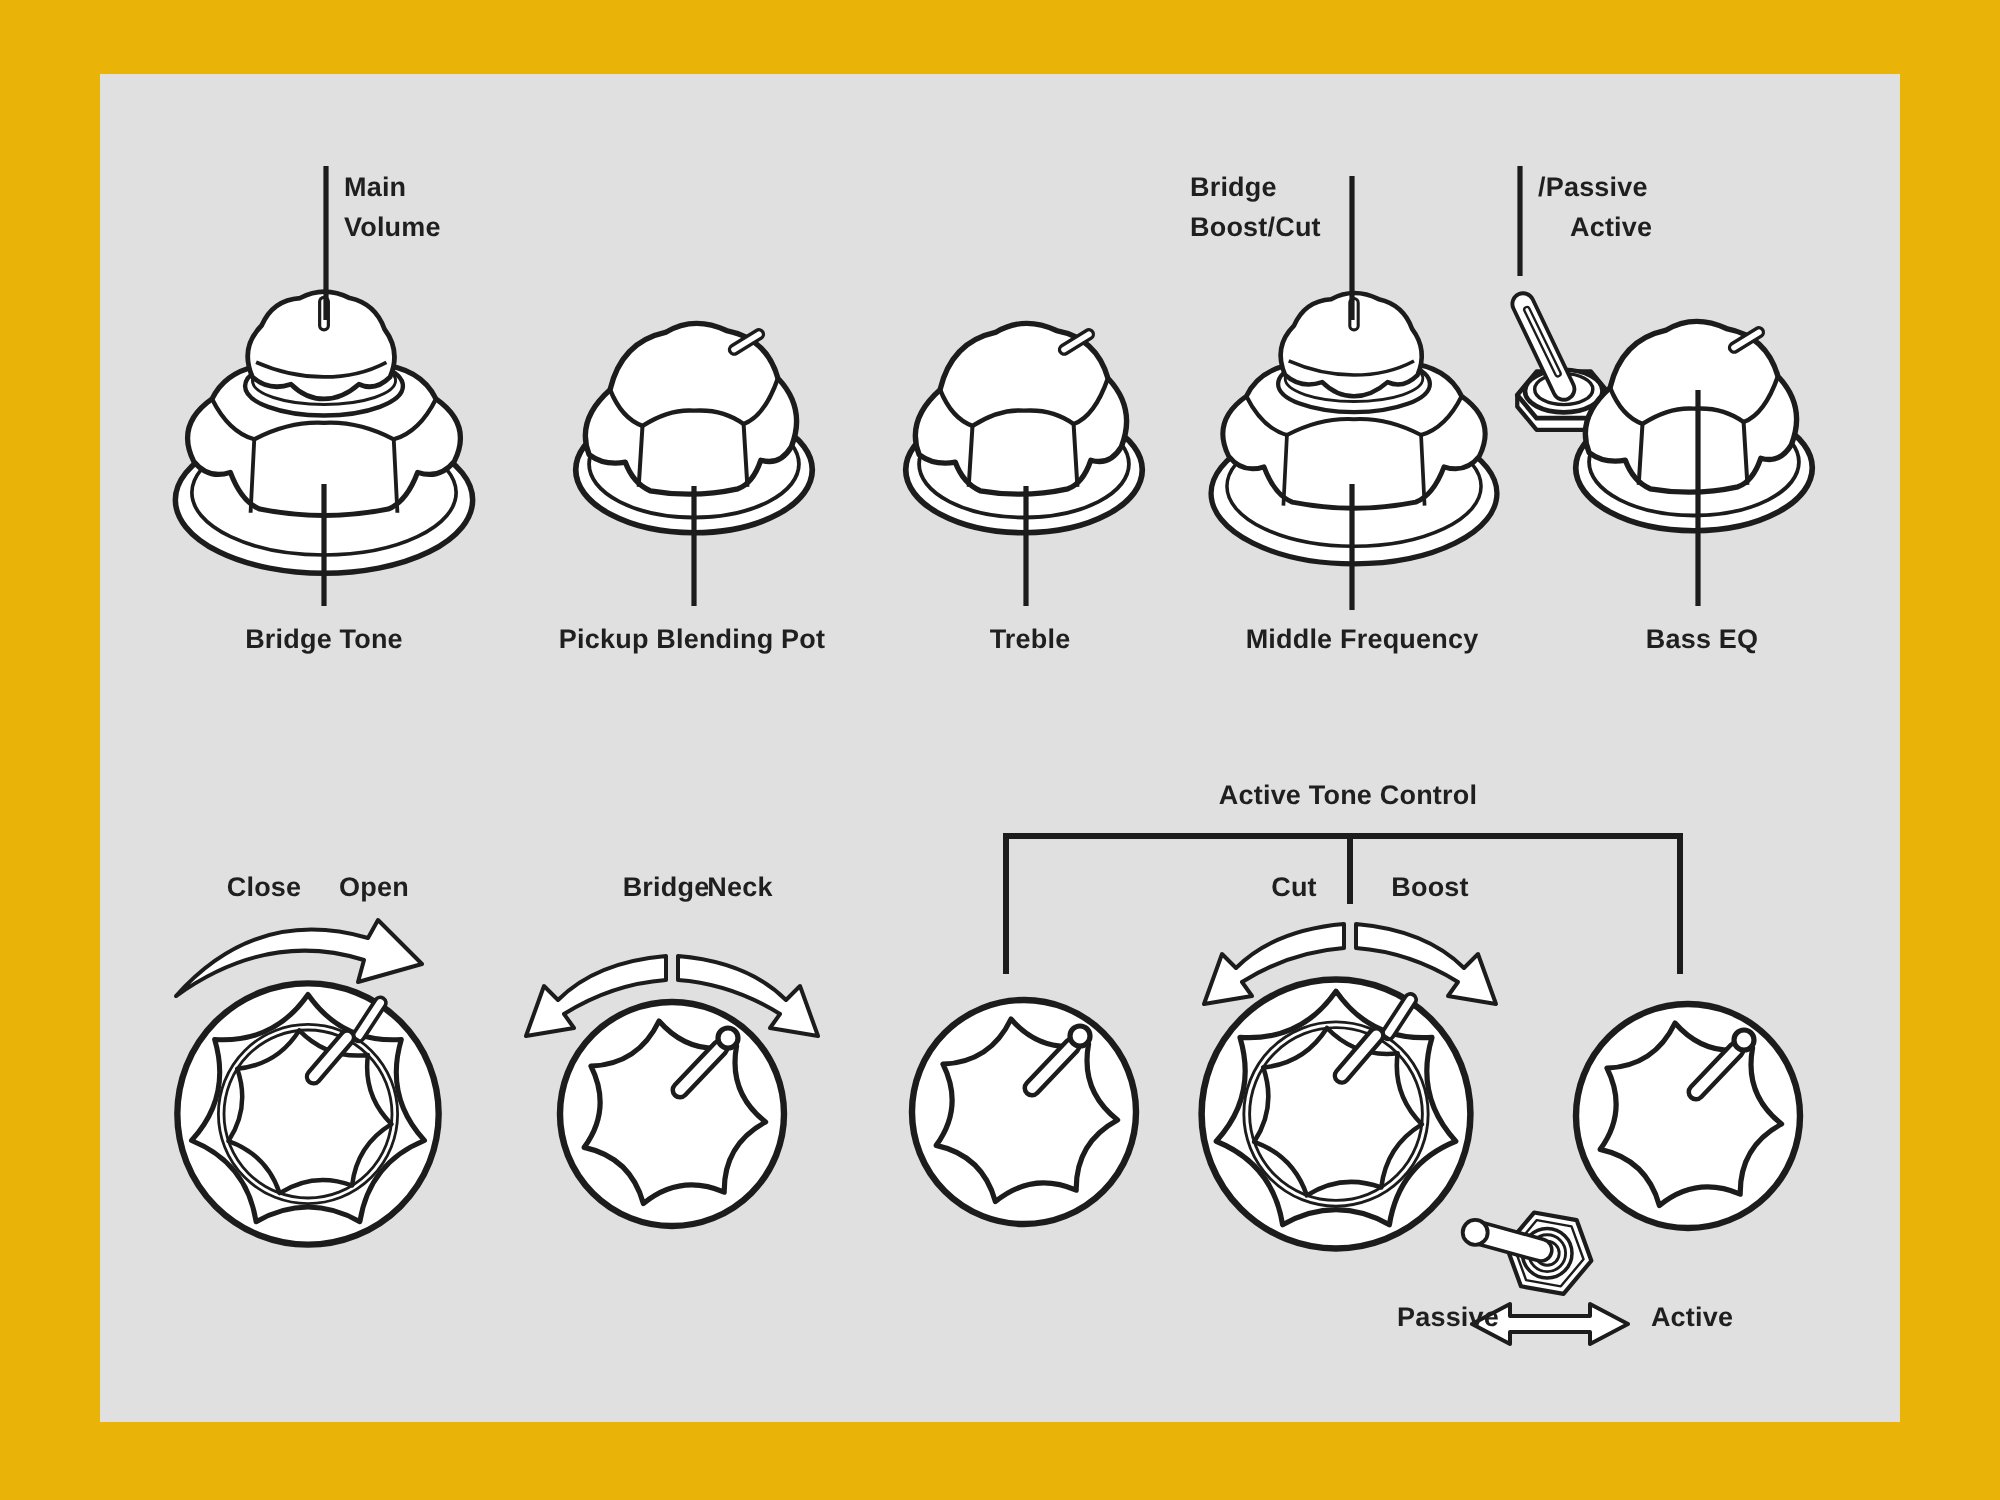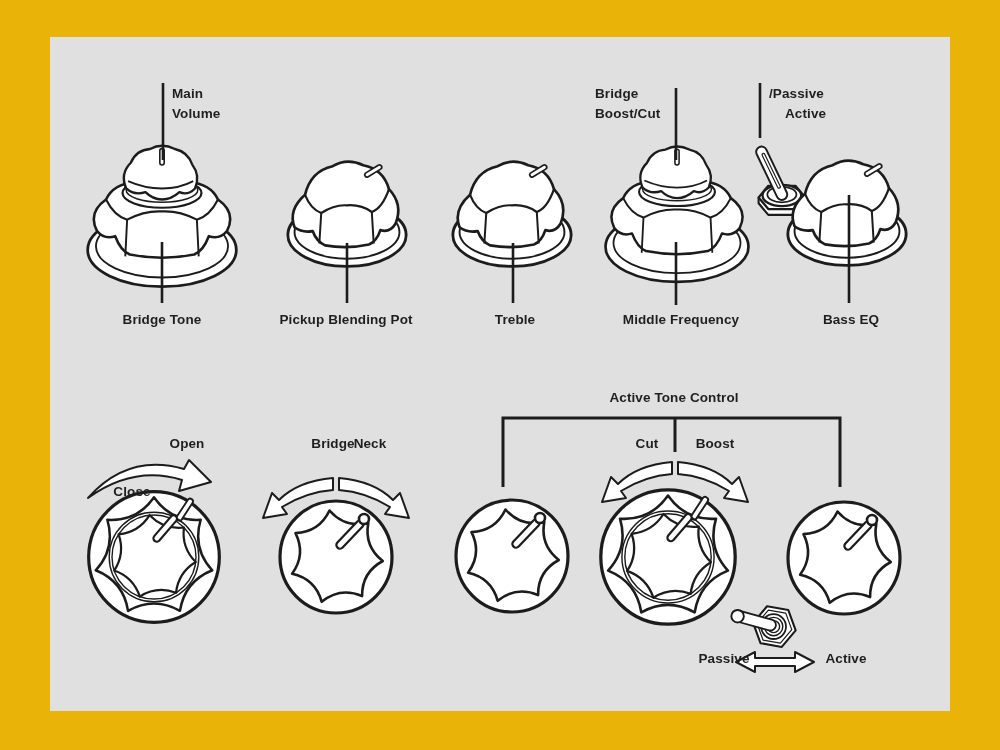--- a/index.html
+++ b/index.html
@@ -136,21 +136,21 @@
       <div>Bridge</div>
       <div>Boost/Cut</div>
     </div>
     <div class="lbl center" style="left:631px; top:274px;">Middle Frequency</div>
     <div class="lbl big-gap" style="left:719px; top:47px;">
       <div>/Passive</div>
       <div class="indent">Active</div>
     </div>
     <div class="lbl center" style="left:801px; top:274px;">Bass EQ</div>
 
-    <div class="lbl center" style="left:82px; top:398px;margin-top:48px;">Close</div>
+    <div class="lbl center" style="left:82px; top:398px;">Close</div>
     <div class="lbl center" style="left:137px; top:398px;">Open</div>
     <div class="lbl center" style="left:243px; top:398px;margin-left:40px;">Bridge</div>
     <div class="lbl center" style="left:320px; top:398px;">Neck</div>
     <div class="lbl center" style="left:624px; top:352px;">Active Tone Control</div>
     <div class="lbl center" style="left:597px; top:398px;">Cut</div>
     <div class="lbl center" style="left:665px; top:398px;text-align:center;">Boost</div>
     <div class="lbl center" style="left:674px; top:613px;">Passive</div>
     <div class="lbl center" style="left:796px; top:613px;">Active</div>
 
   </div>

